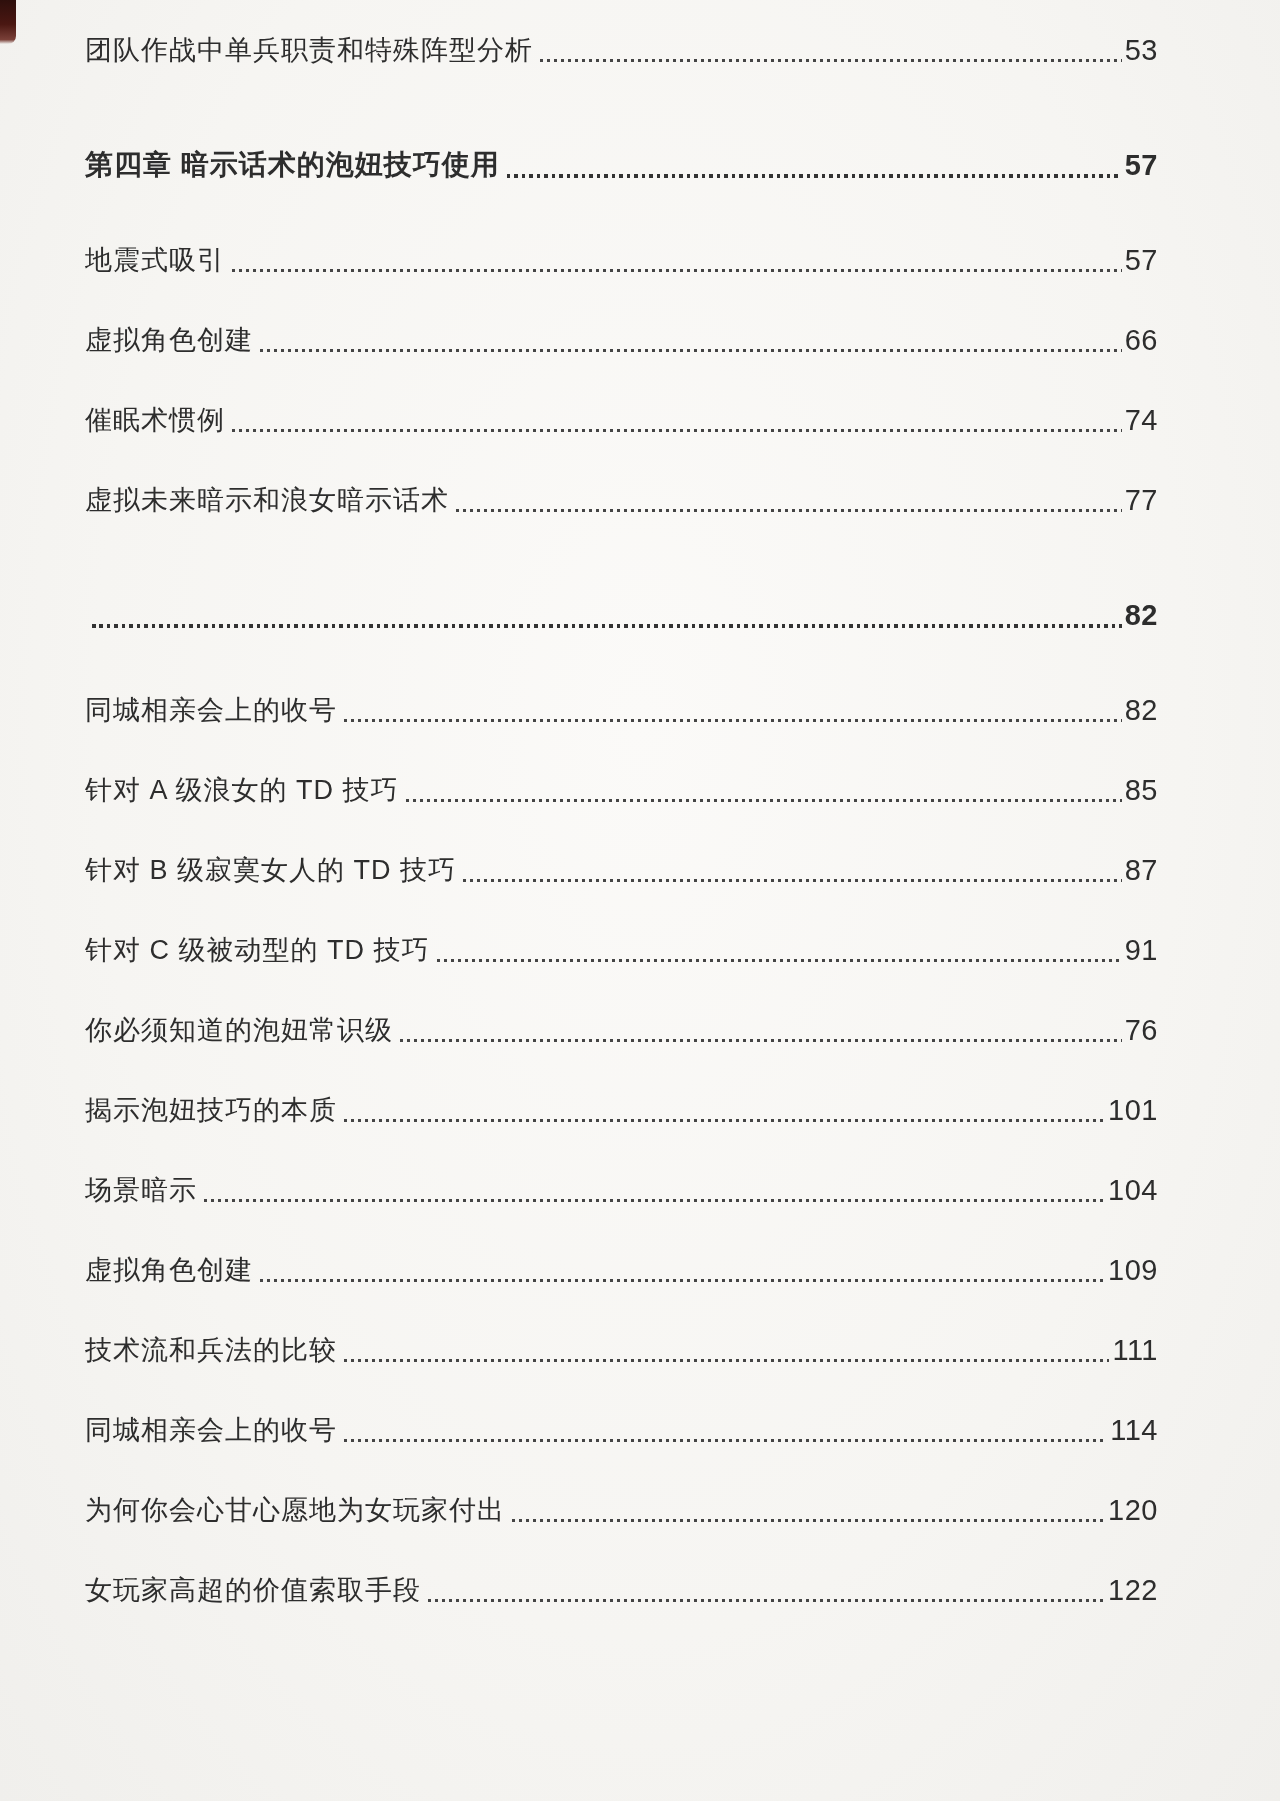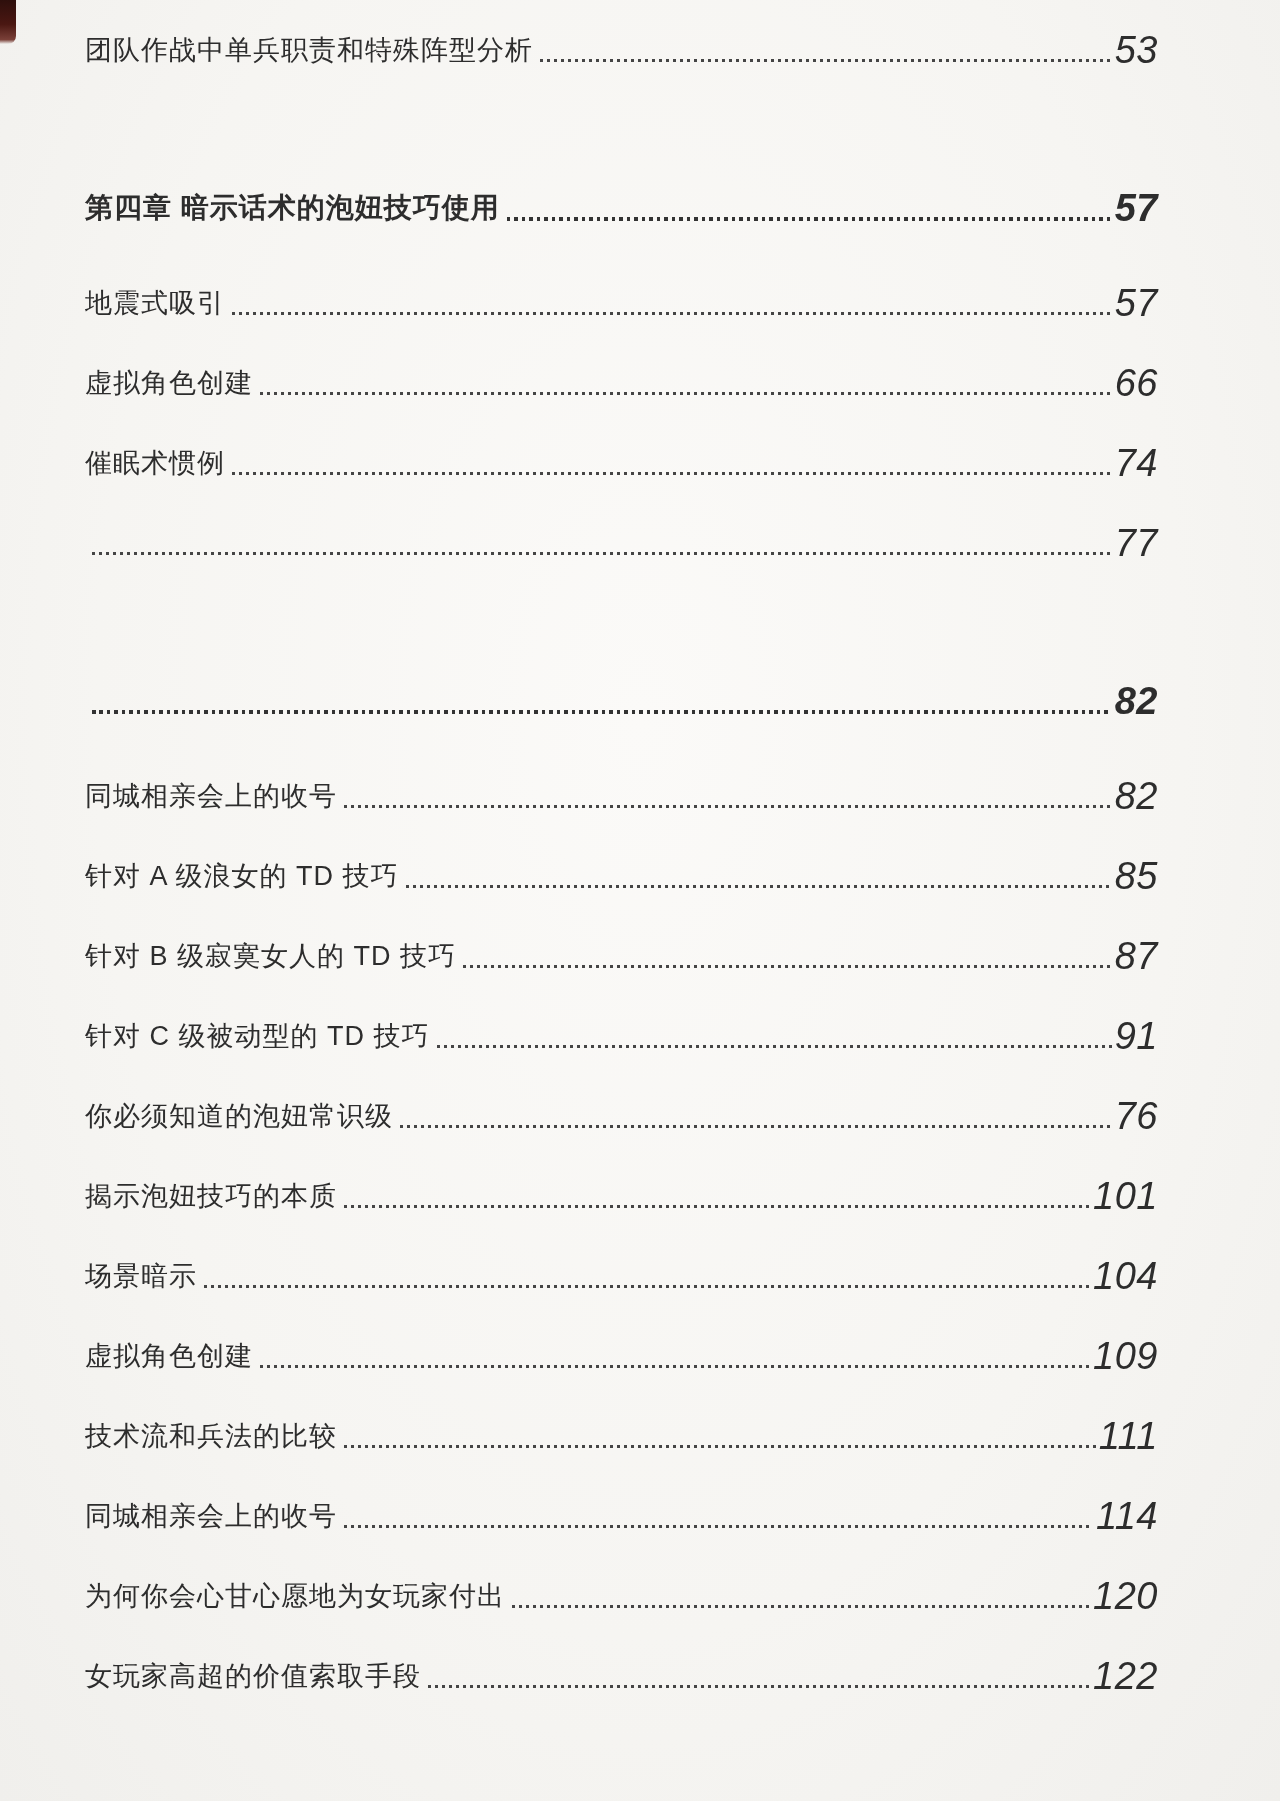--- a/index.html
+++ b/index.html
@@ -46,26 +46,25 @@
   }
   .row .leader {
     flex: 1 1 auto;
     align-self: flex-end;
     height: 3px;
     margin: 0 3px 8px 7px;
     background-image: repeating-linear-gradient(to right, #454545 0px, #454545 3px, transparent 3px, transparent 7px);
   }
   .row .pagenum {
     flex: 0 0 auto;
-    font-size: 38px;
+    font-size: 29px;
     letter-spacing: 0.5px;
-    font-style: italic;
   }
   .row.chapter {
-    margin-top: 118px;
+    margin-top: 75px;
     margin-bottom: 55px;
   }
   .row.chapter .title {
     font-weight: 700;
     font-size: 28px;
   }
   .row.chapter .pagenum {
     font-weight: 700;
   }
   .row.chapter .leader {
@@ -108,20 +107,21 @@
     <span class="pagenum">66</span>
   </div>
 
   <div class="row">
     <span class="title">催眠术惯例</span>
     <span class="leader"></span>
     <span class="pagenum">74</span>
   </div>
 
   <div class="row">
+    <span class="title">虚拟未来暗示和浪女暗示话术</span>
     <span class="leader"></span>
     <span class="pagenum">77</span>
   </div>
 
   <div class="row chapter">
     <span class="leader"></span>
     <span class="pagenum">82</span>
   </div>
 
   <div class="row">

